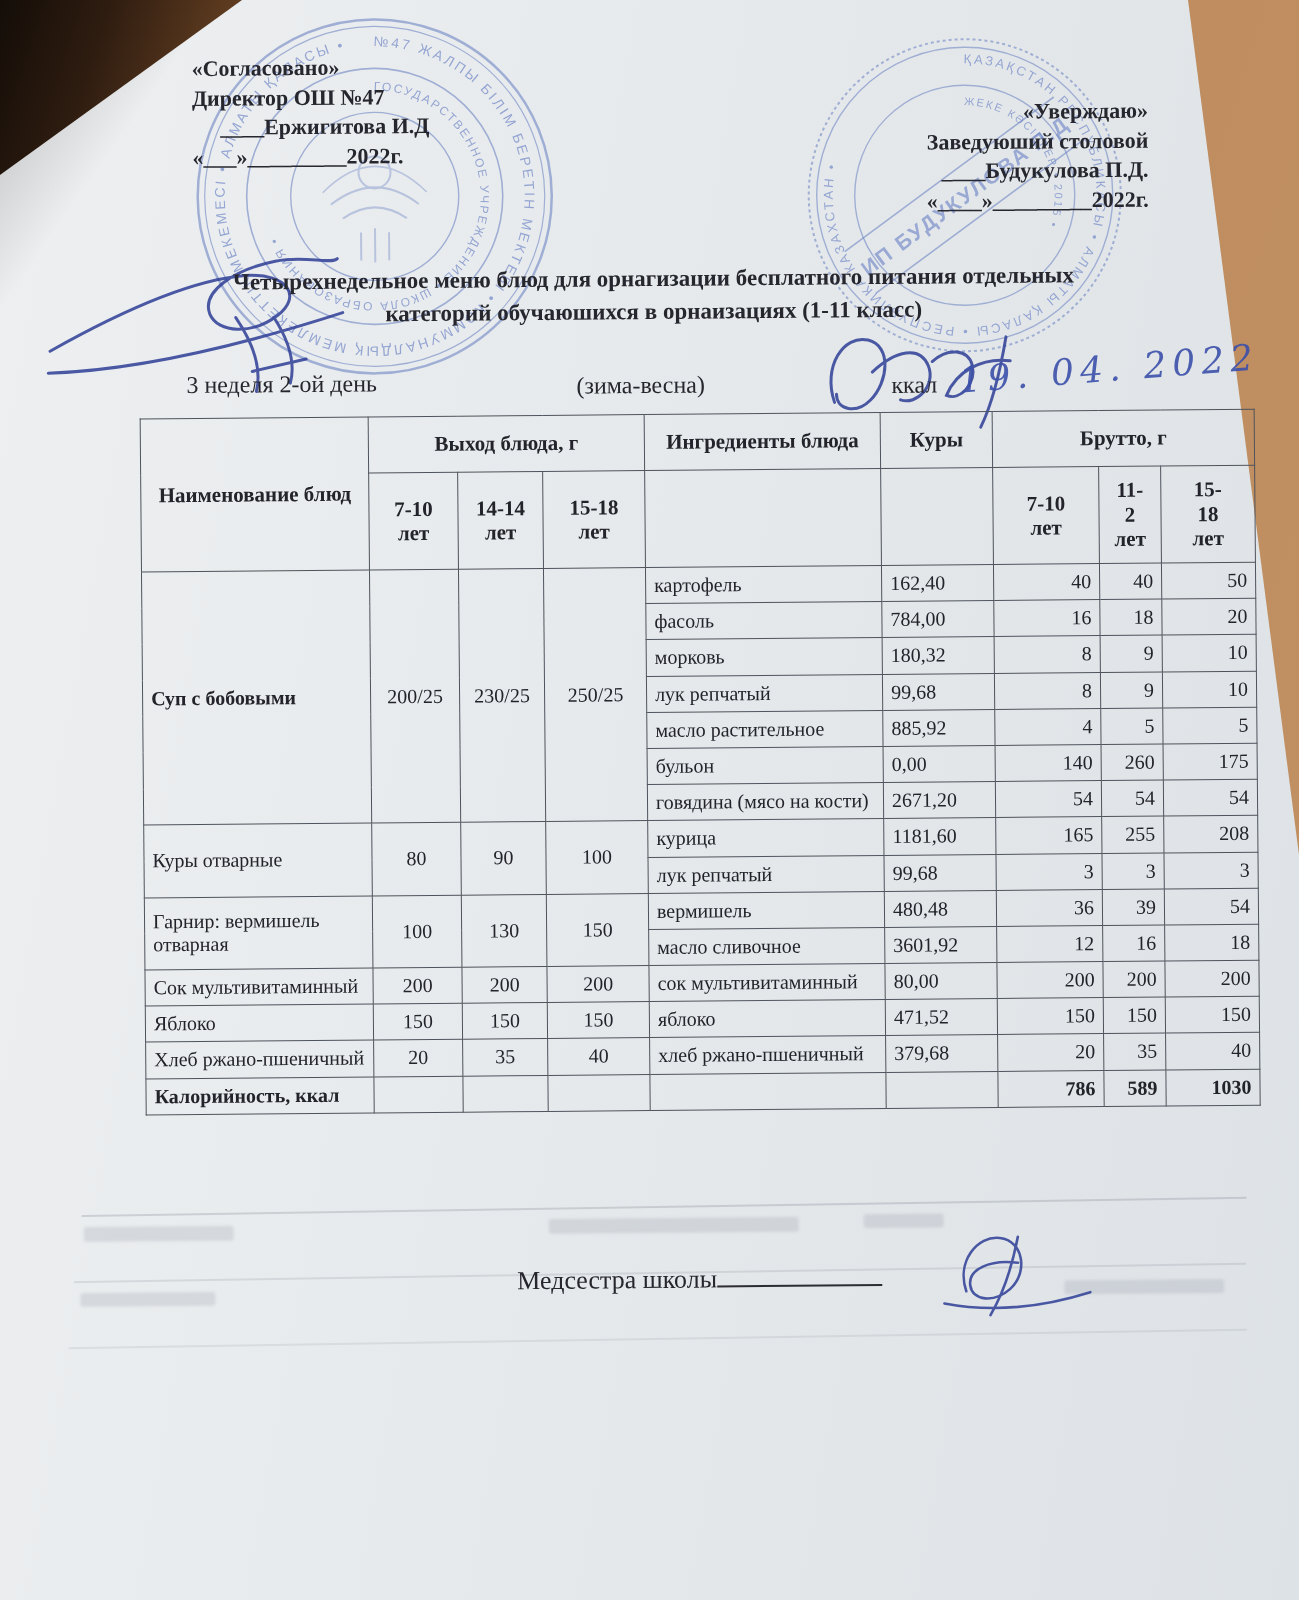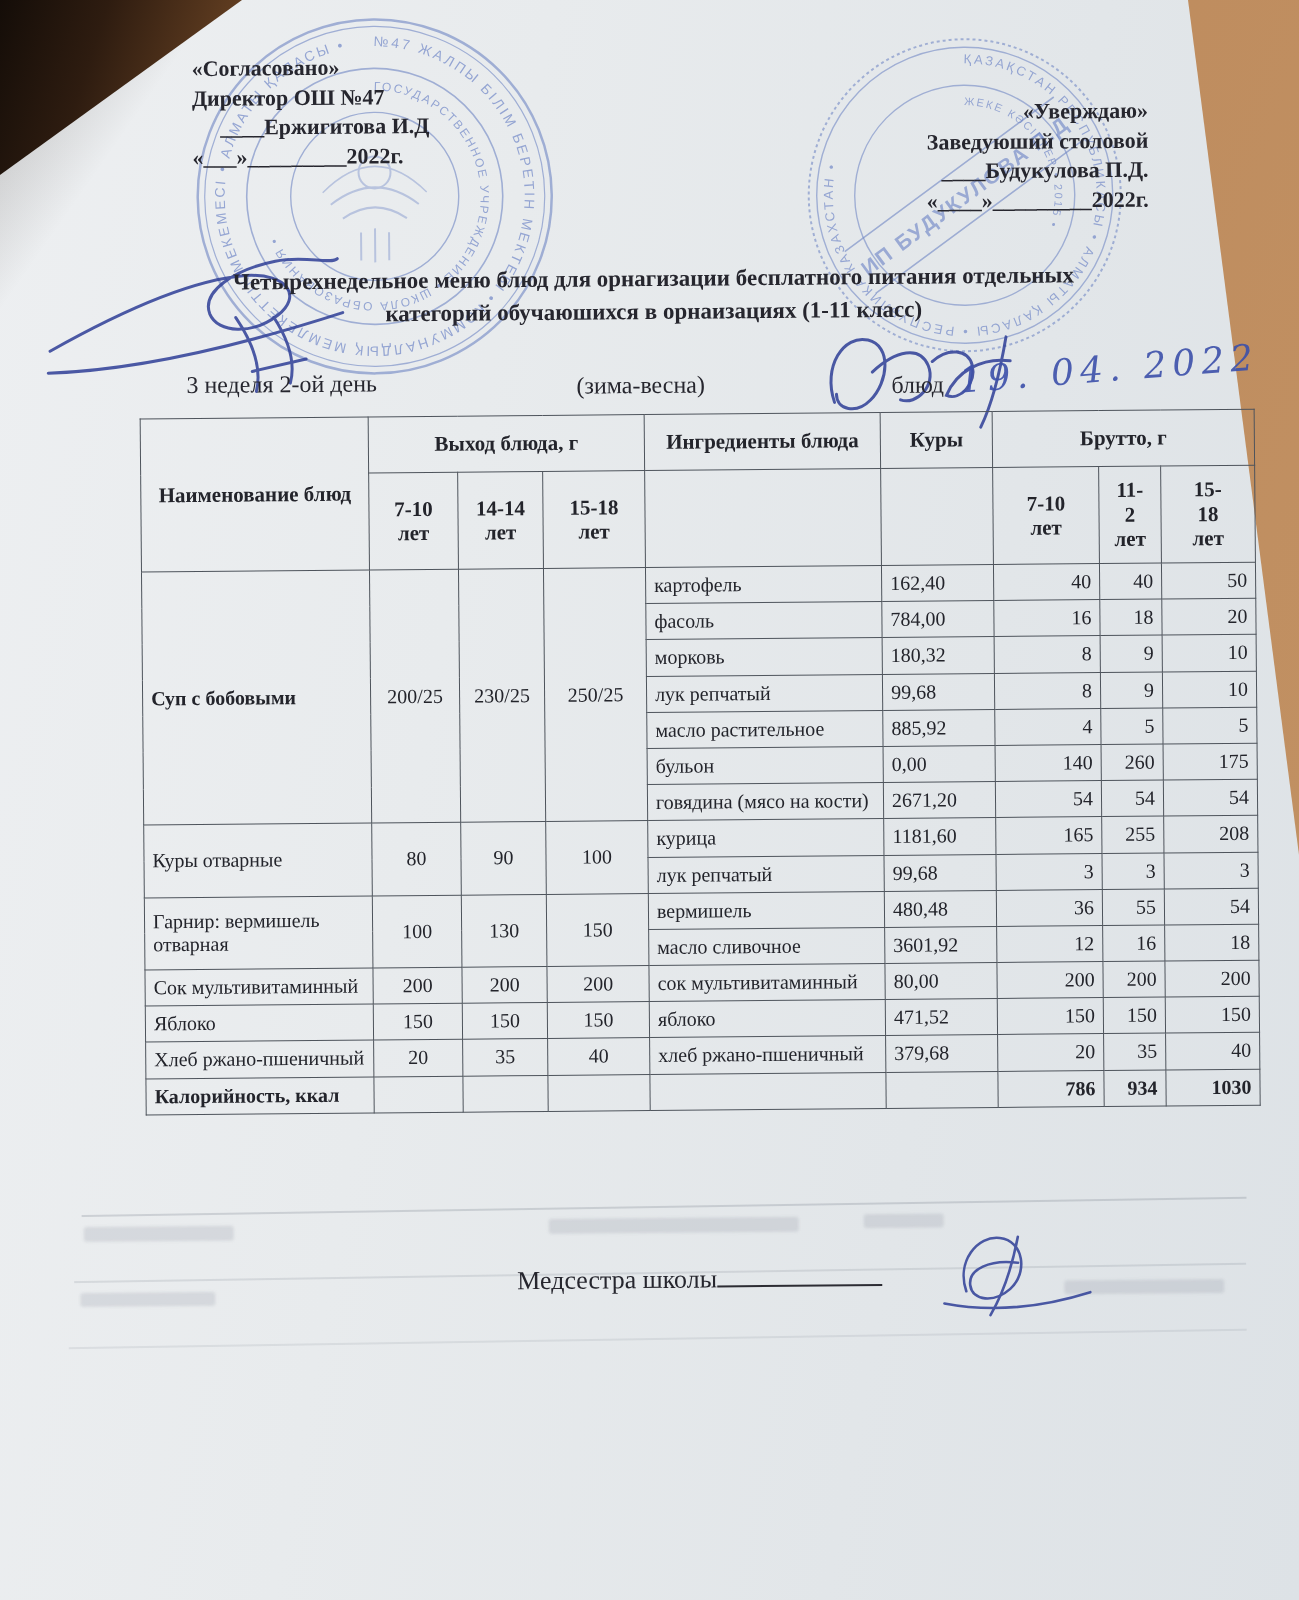--- a/index.html
+++ b/index.html
@@ -131,21 +131,21 @@
       </g>
     </svg>
 
     <div class="abs title" style="left:158px;top:262px">
       <div>Четырехнедельное меню блюд для орнагизации бесплатного питания отдельных</div>
       <div>категорий обучаюшихся в орнаизациях (1-11 класс)</div>
     </div>
 
     <div class="abs meta" style="left:190px;top:368px">3 неделя 2-ой день</div>
     <div class="abs meta" style="left:580px;top:372px">(зима-весна)</div>
-    <div class="abs meta" style="left:895px;top:374px">блюд</div>
+    <div class="abs meta" style="left:895px;top:374px">ккал</div>
     <div class="abs hand" style="left:962px;top:352px">19. 04. 2022</div>
 
     <table class="menu abs" style="left:143px;top:414px">
       <colgroup>
         <col style="width:228px">
           <col style="width:89px">
           <col style="width:85px">
           <col style="width:102px">
         <col style="width:236px">
           <col style="width:112px">
@@ -253,21 +253,21 @@
             <td class="r">3</td>
           </tr>
           <tr>
             <td class="dish" rowspan="2">Гарнир: вермишель отварная</td>
             <td class="c" rowspan="2">100</td>
             <td class="c" rowspan="2">130</td>
             <td class="c" rowspan="2">150</td>
             <td>вермишель</td>
             <td class="price">480,48</td>
             <td class="r">36</td>
-            <td class="r">55</td>
+            <td class="r">39</td>
             <td class="r">54</td>
           </tr>
           <tr>
             <td>масло сливочное</td>
             <td class="price">3601,92</td>
             <td class="r">12</td>
             <td class="r">16</td>
             <td class="r">18</td>
           </tr>
           <tr>
@@ -304,21 +304,21 @@
             <td class="r">40</td>
           </tr>
           <tr>
             <td class="dish b" rowspan="1">Калорийность, ккал</td>
             <td class="c" rowspan="1"></td>
             <td class="c" rowspan="1"></td>
             <td class="c" rowspan="1"></td>
             <td></td>
             <td class="price"></td>
             <td class="r b">786</td>
-            <td class="r b">934</td>
+            <td class="r b">589</td>
             <td class="r b">1030</td>
           </tr>
         </tbody>
     </table>
 
     <div class="ghost-line" style="left:78px;top:1206px;width:1165px;transform:rotate(-0.4deg)"></div>
     <div class="ghost-line" style="left:70px;top:1272px;width:1172px;opacity:.7;transform:rotate(-0.4deg)"></div>
     <div class="ghost-line" style="left:64px;top:1338px;width:1178px;opacity:.55;transform:rotate(-0.4deg)"></div>
     <div class="ghost" style="left:80px;top:1222px;width:150px;height:15px"></div>
     <div class="ghost" style="left:545px;top:1218px;width:250px;height:15px"></div>

